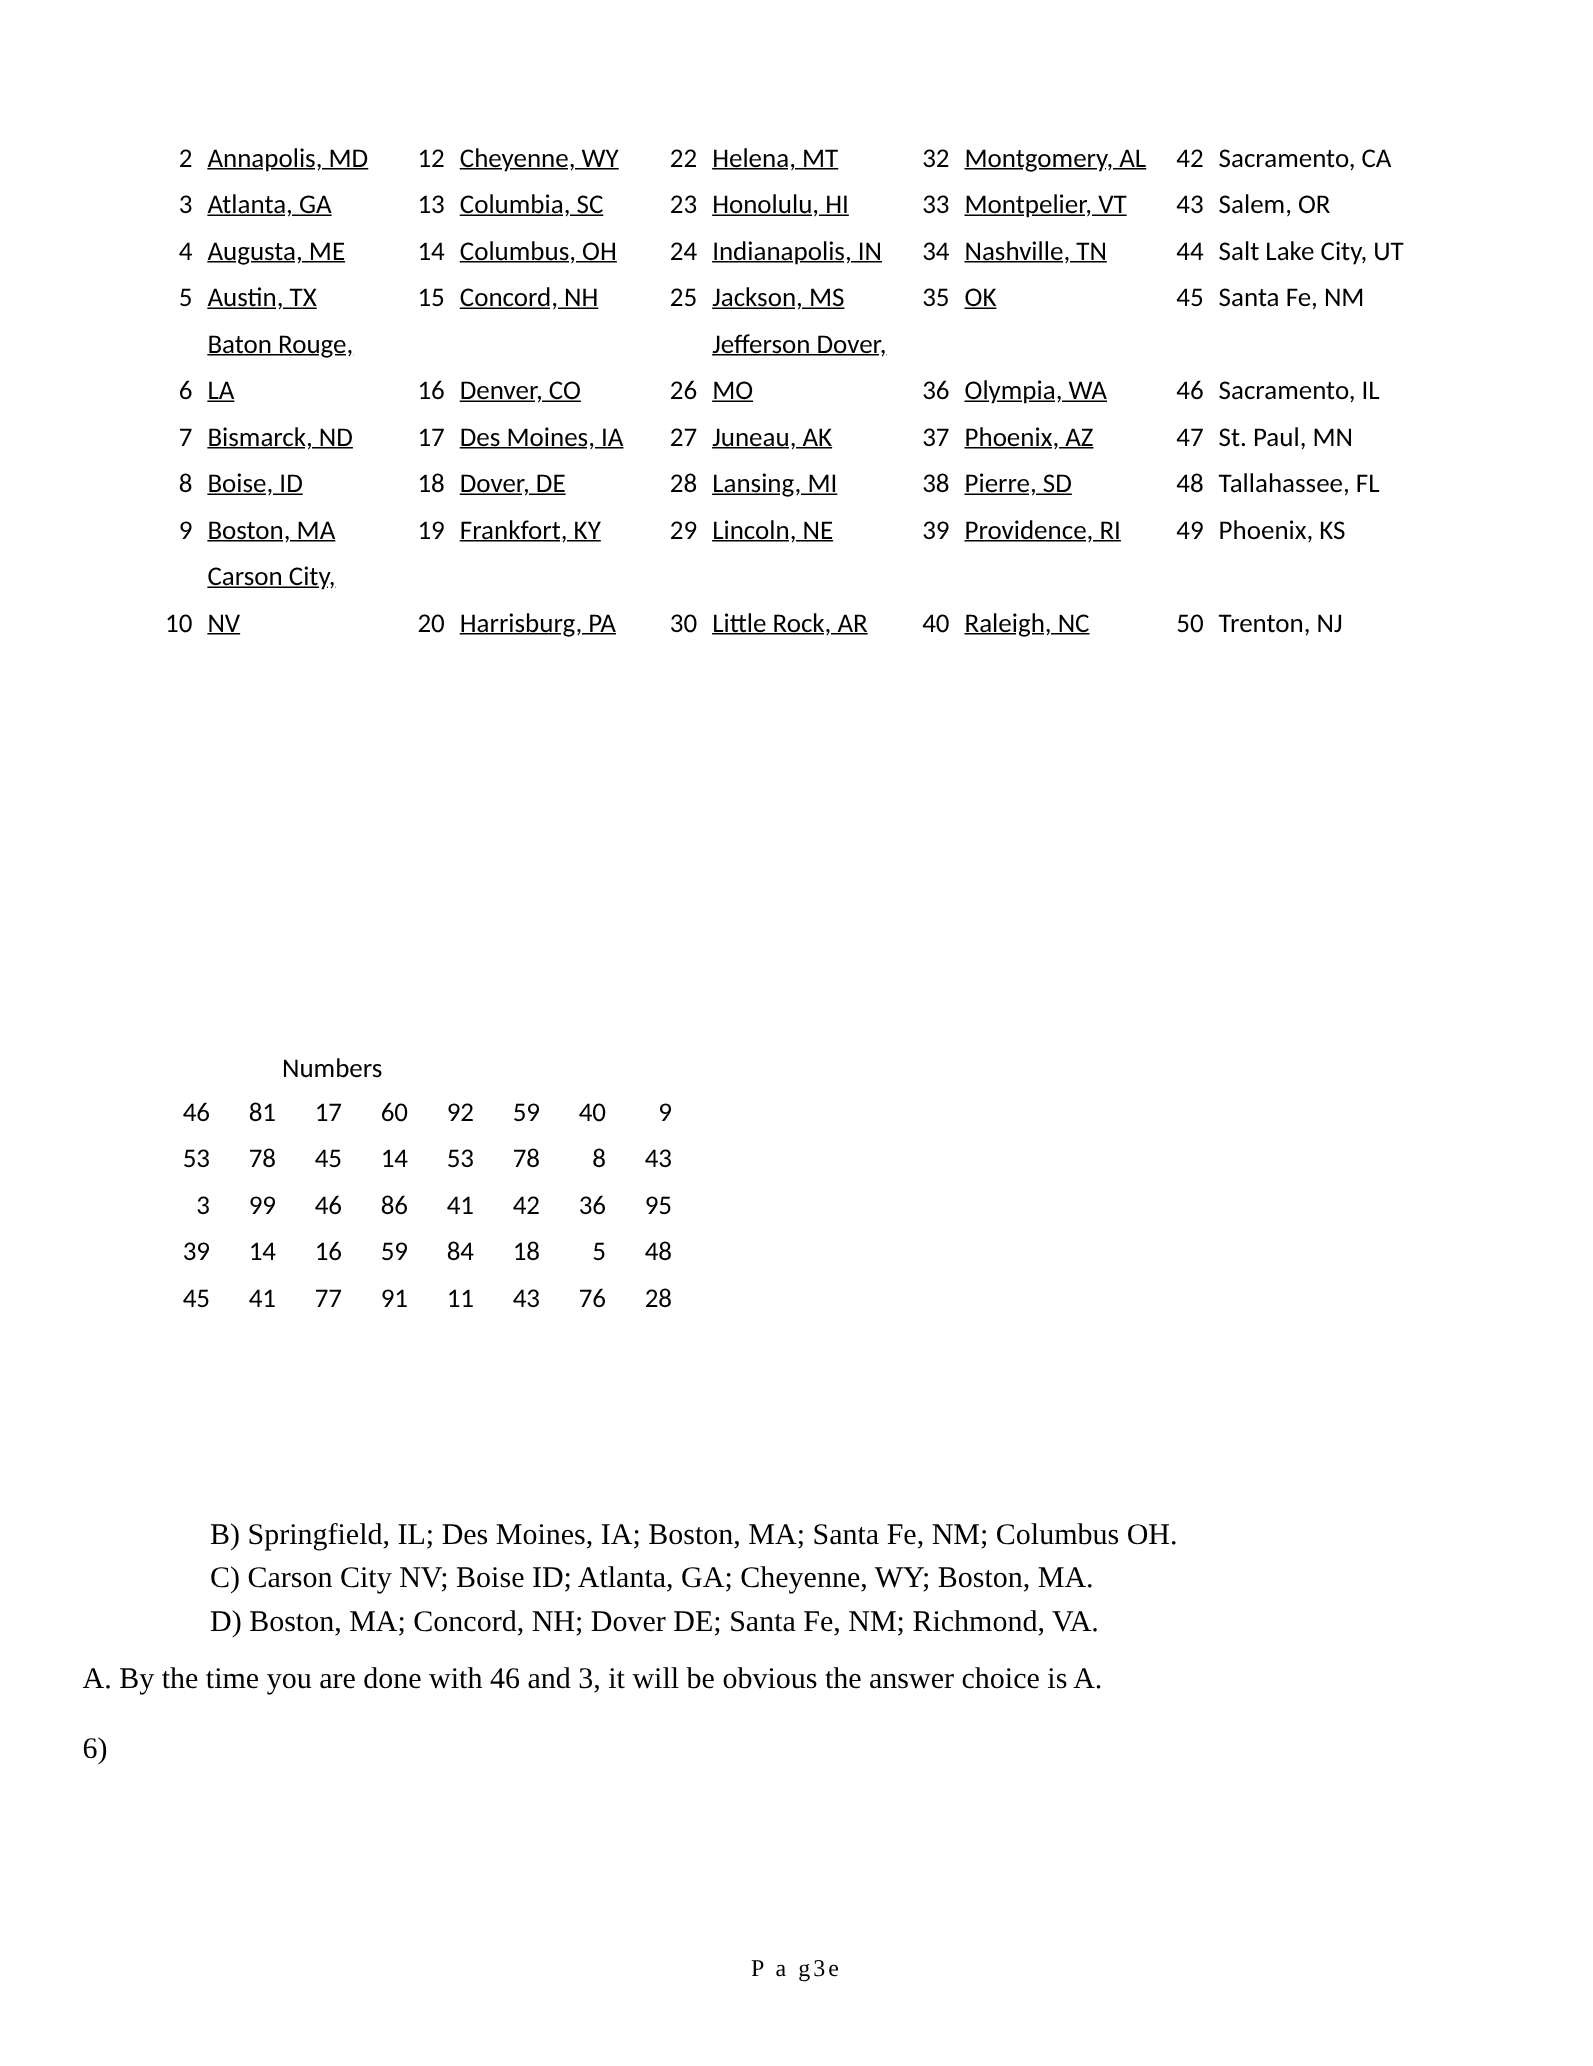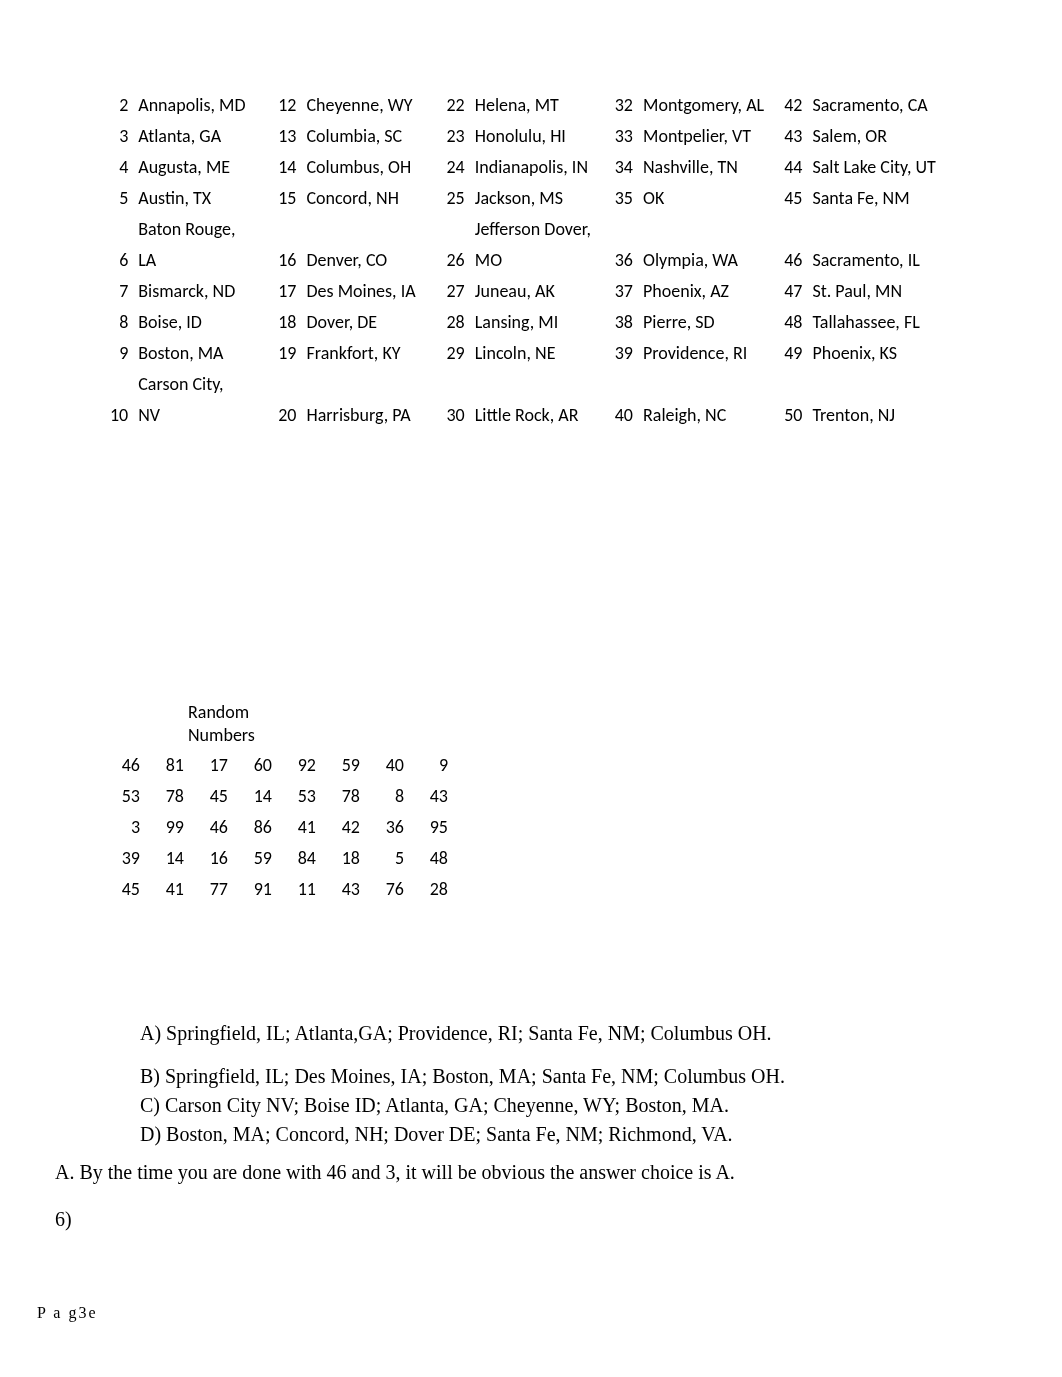--- a/index.html
+++ b/index.html
@@ -33,20 +33,21 @@
       text-align: right;
       padding-right: 10px;
       padding-left: 10px;
     }
     .cities-table td.name {
       text-align: left;
       padding-right: 10px;
     }
     .cities-table td.name.wide {
         min-width: 130px;
+        text-decoration: underline;
     }
     .random-section {
       margin-top: 270px;
       margin-left: 100px;
       font-size: 18px;
     }
     .random-header {
       margin-left: 88px;
       margin-bottom: 2px;
       line-height: 1.3;
@@ -84,24 +85,24 @@
       margin-top: 24px;
       margin-left: 55px;
       font-family: "Times New Roman", Times, serif;
       font-size: 20px;
     }
     .page-footer {
       position: absolute;
       bottom: 55px;
       left: 0;
       width: 100%;
+      text-align: center;
       font-family: "Times New Roman", Times, serif;
       font-size: 16px;
       letter-spacing: 2px;
-      padding-left: 37px;
     }
   </style>
 </head>
 <body>
 
 <div class="cities-table">
   <table>
     <tbody id="cities-body">
         <tr>
           <td class="num">2</td>
@@ -234,21 +235,20 @@
           <td class="name wide">Raleigh, NC</td>
           <td class="num">50</td>
           <td class="name">Trenton, NJ</td>
         </tr>
       </tbody>
   </table>
 </div>
 
 <div class="random-section">
   <div class="random-header">
-    <div>Random</div>
     <div>Numbers</div>
   </div>
   <table class="random-table">
     <tbody id="random-body">
         <tr>
           <td>46</td>
           <td>81</td>
           <td>17</td>
           <td>60</td>
           <td>92</td>
@@ -294,21 +294,20 @@
           <td>11</td>
           <td>43</td>
           <td>76</td>
           <td>28</td>
         </tr>
       </tbody>
   </table>
 </div>
 
 <div class="answers">
-  <div class="line">A) Springfield, IL; Atlanta,GA; Providence, RI; Santa Fe, NM; Columbus OH.</div>
   <div class="gap"></div>
   <div class="line">B) Springfield, IL; Des Moines, IA; Boston, MA; Santa Fe, NM; Columbus OH.</div>
   <div class="line">C) Carson City NV; Boise ID; Atlanta, GA; Cheyenne, WY; Boston, MA.</div>
   <div class="line">D) Boston, MA; Concord, NH; Dover DE; Santa Fe, NM; Richmond, VA.</div>
 </div>
 
 <div class="explain">A.  By the time you are done with 46 and 3, it will be obvious the answer choice is A.</div>
 
 <div class="q6">6)</div>
 

